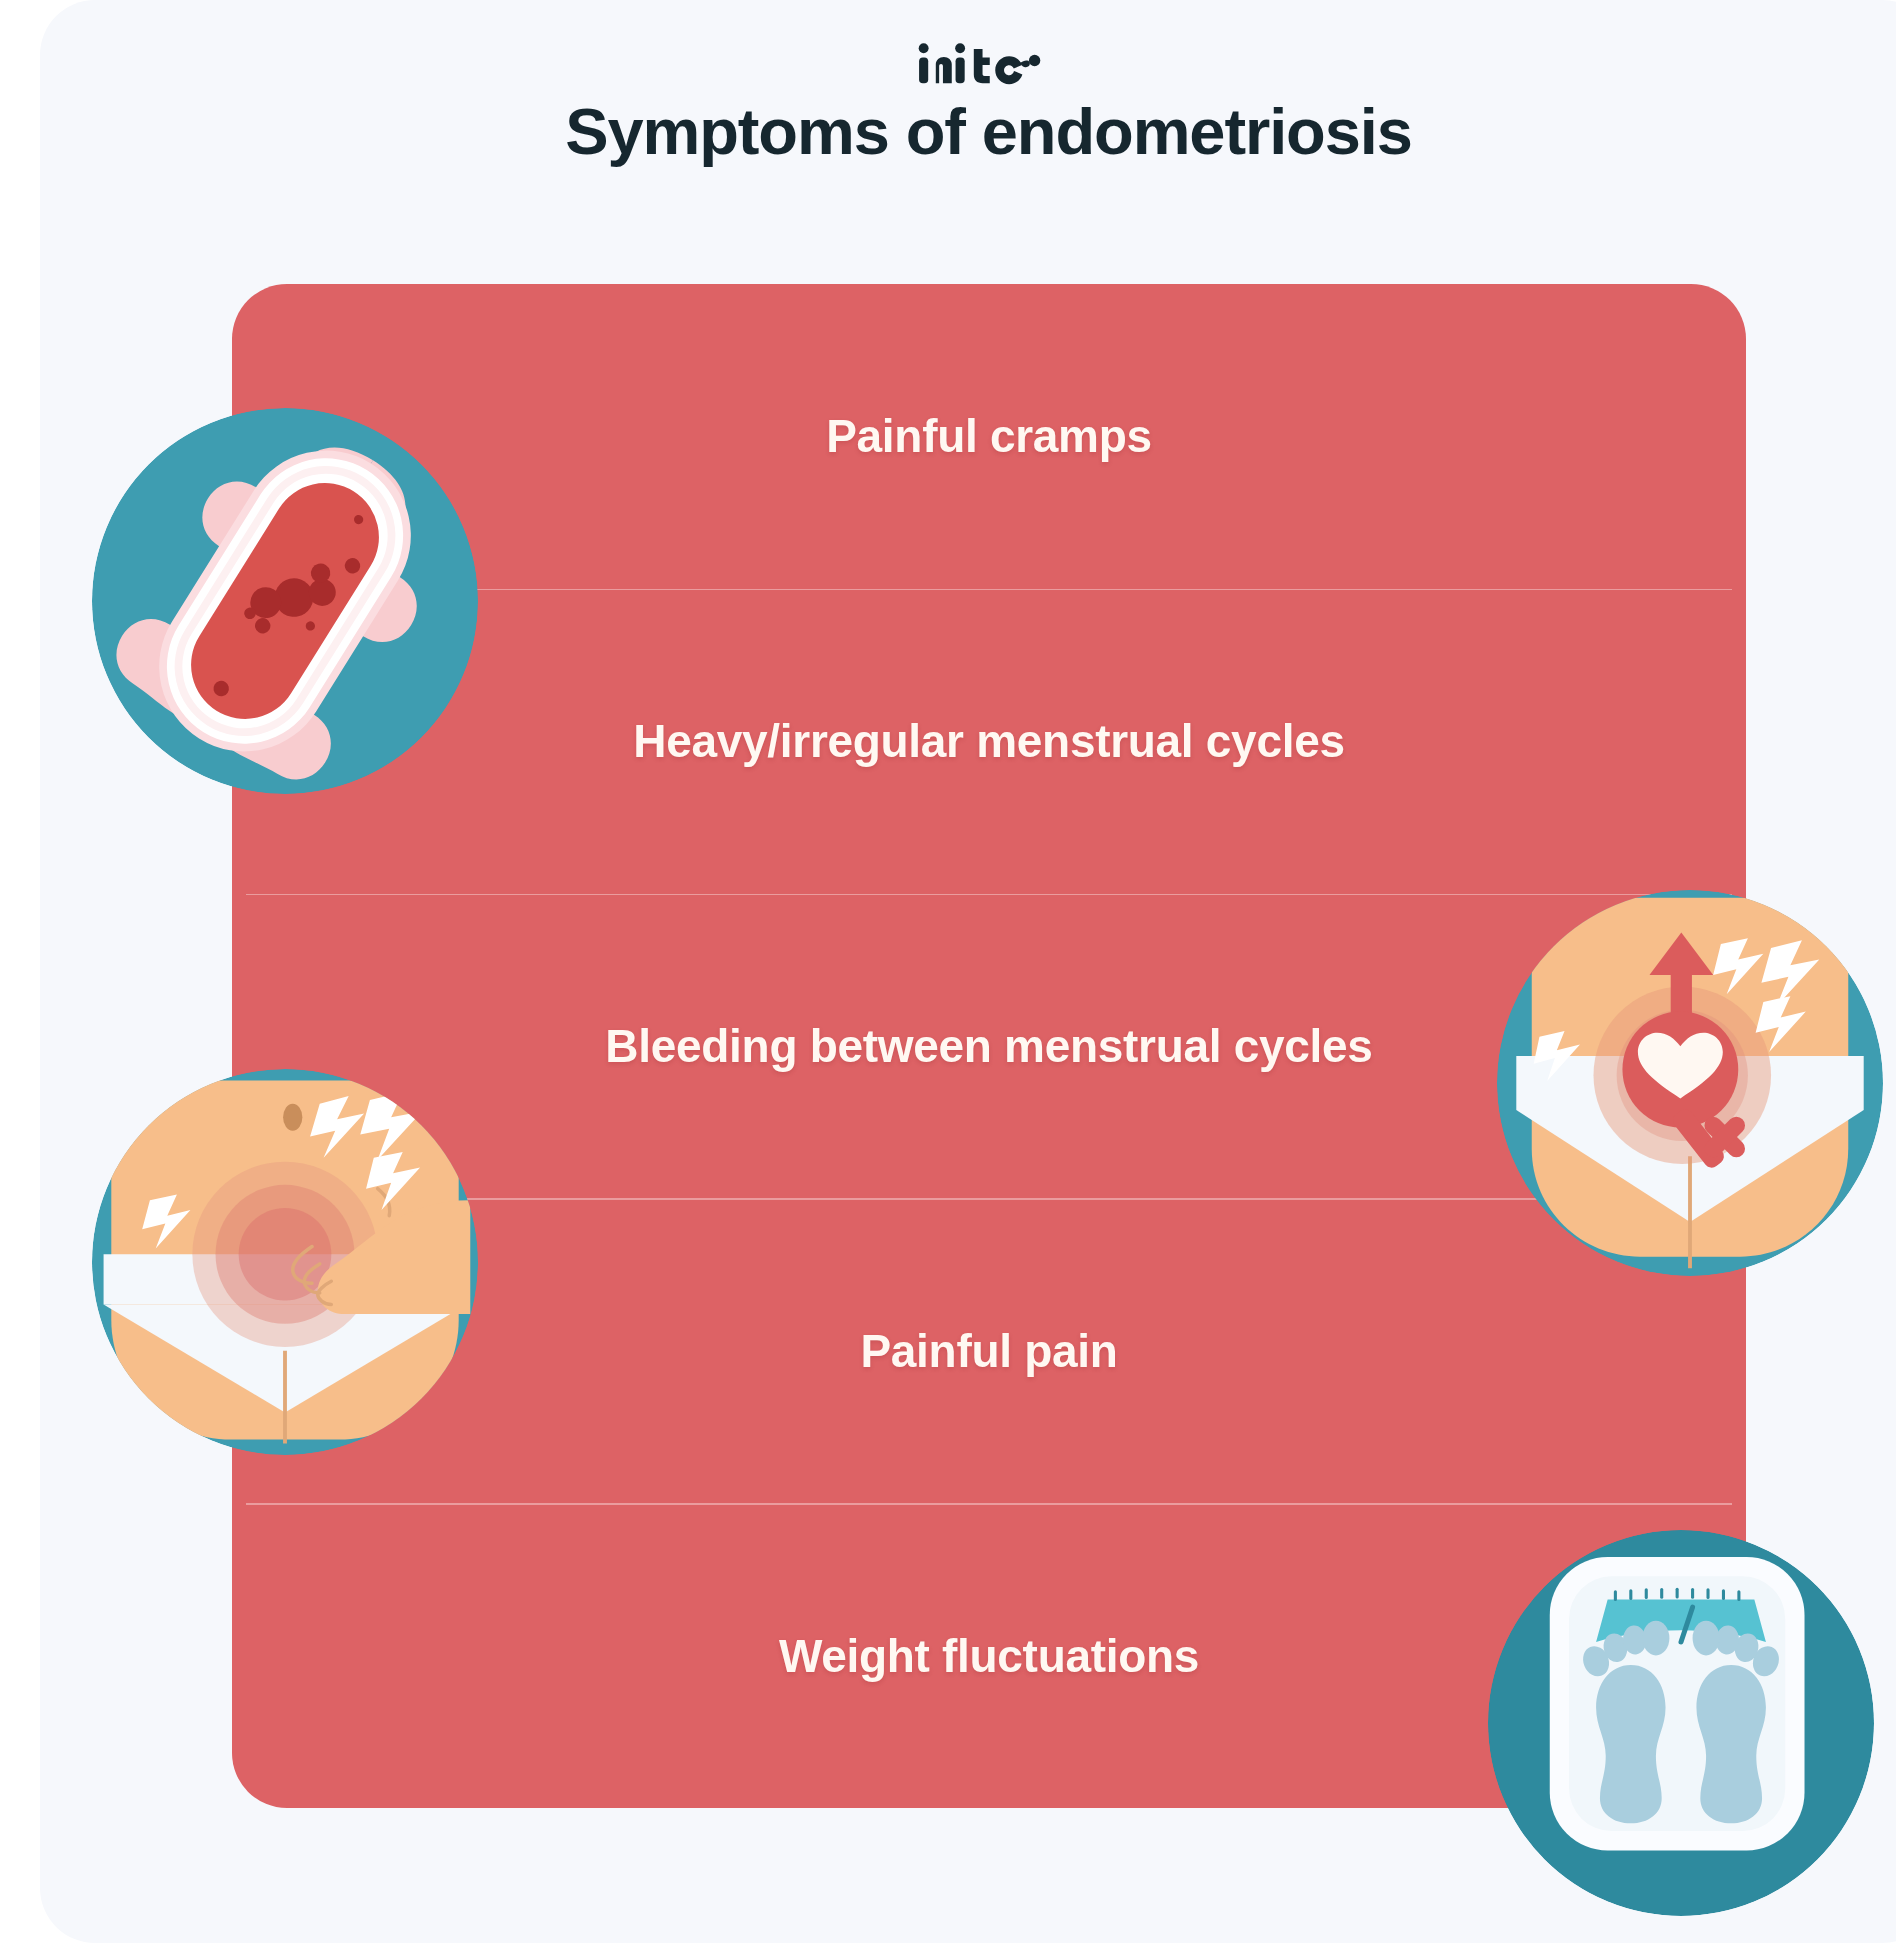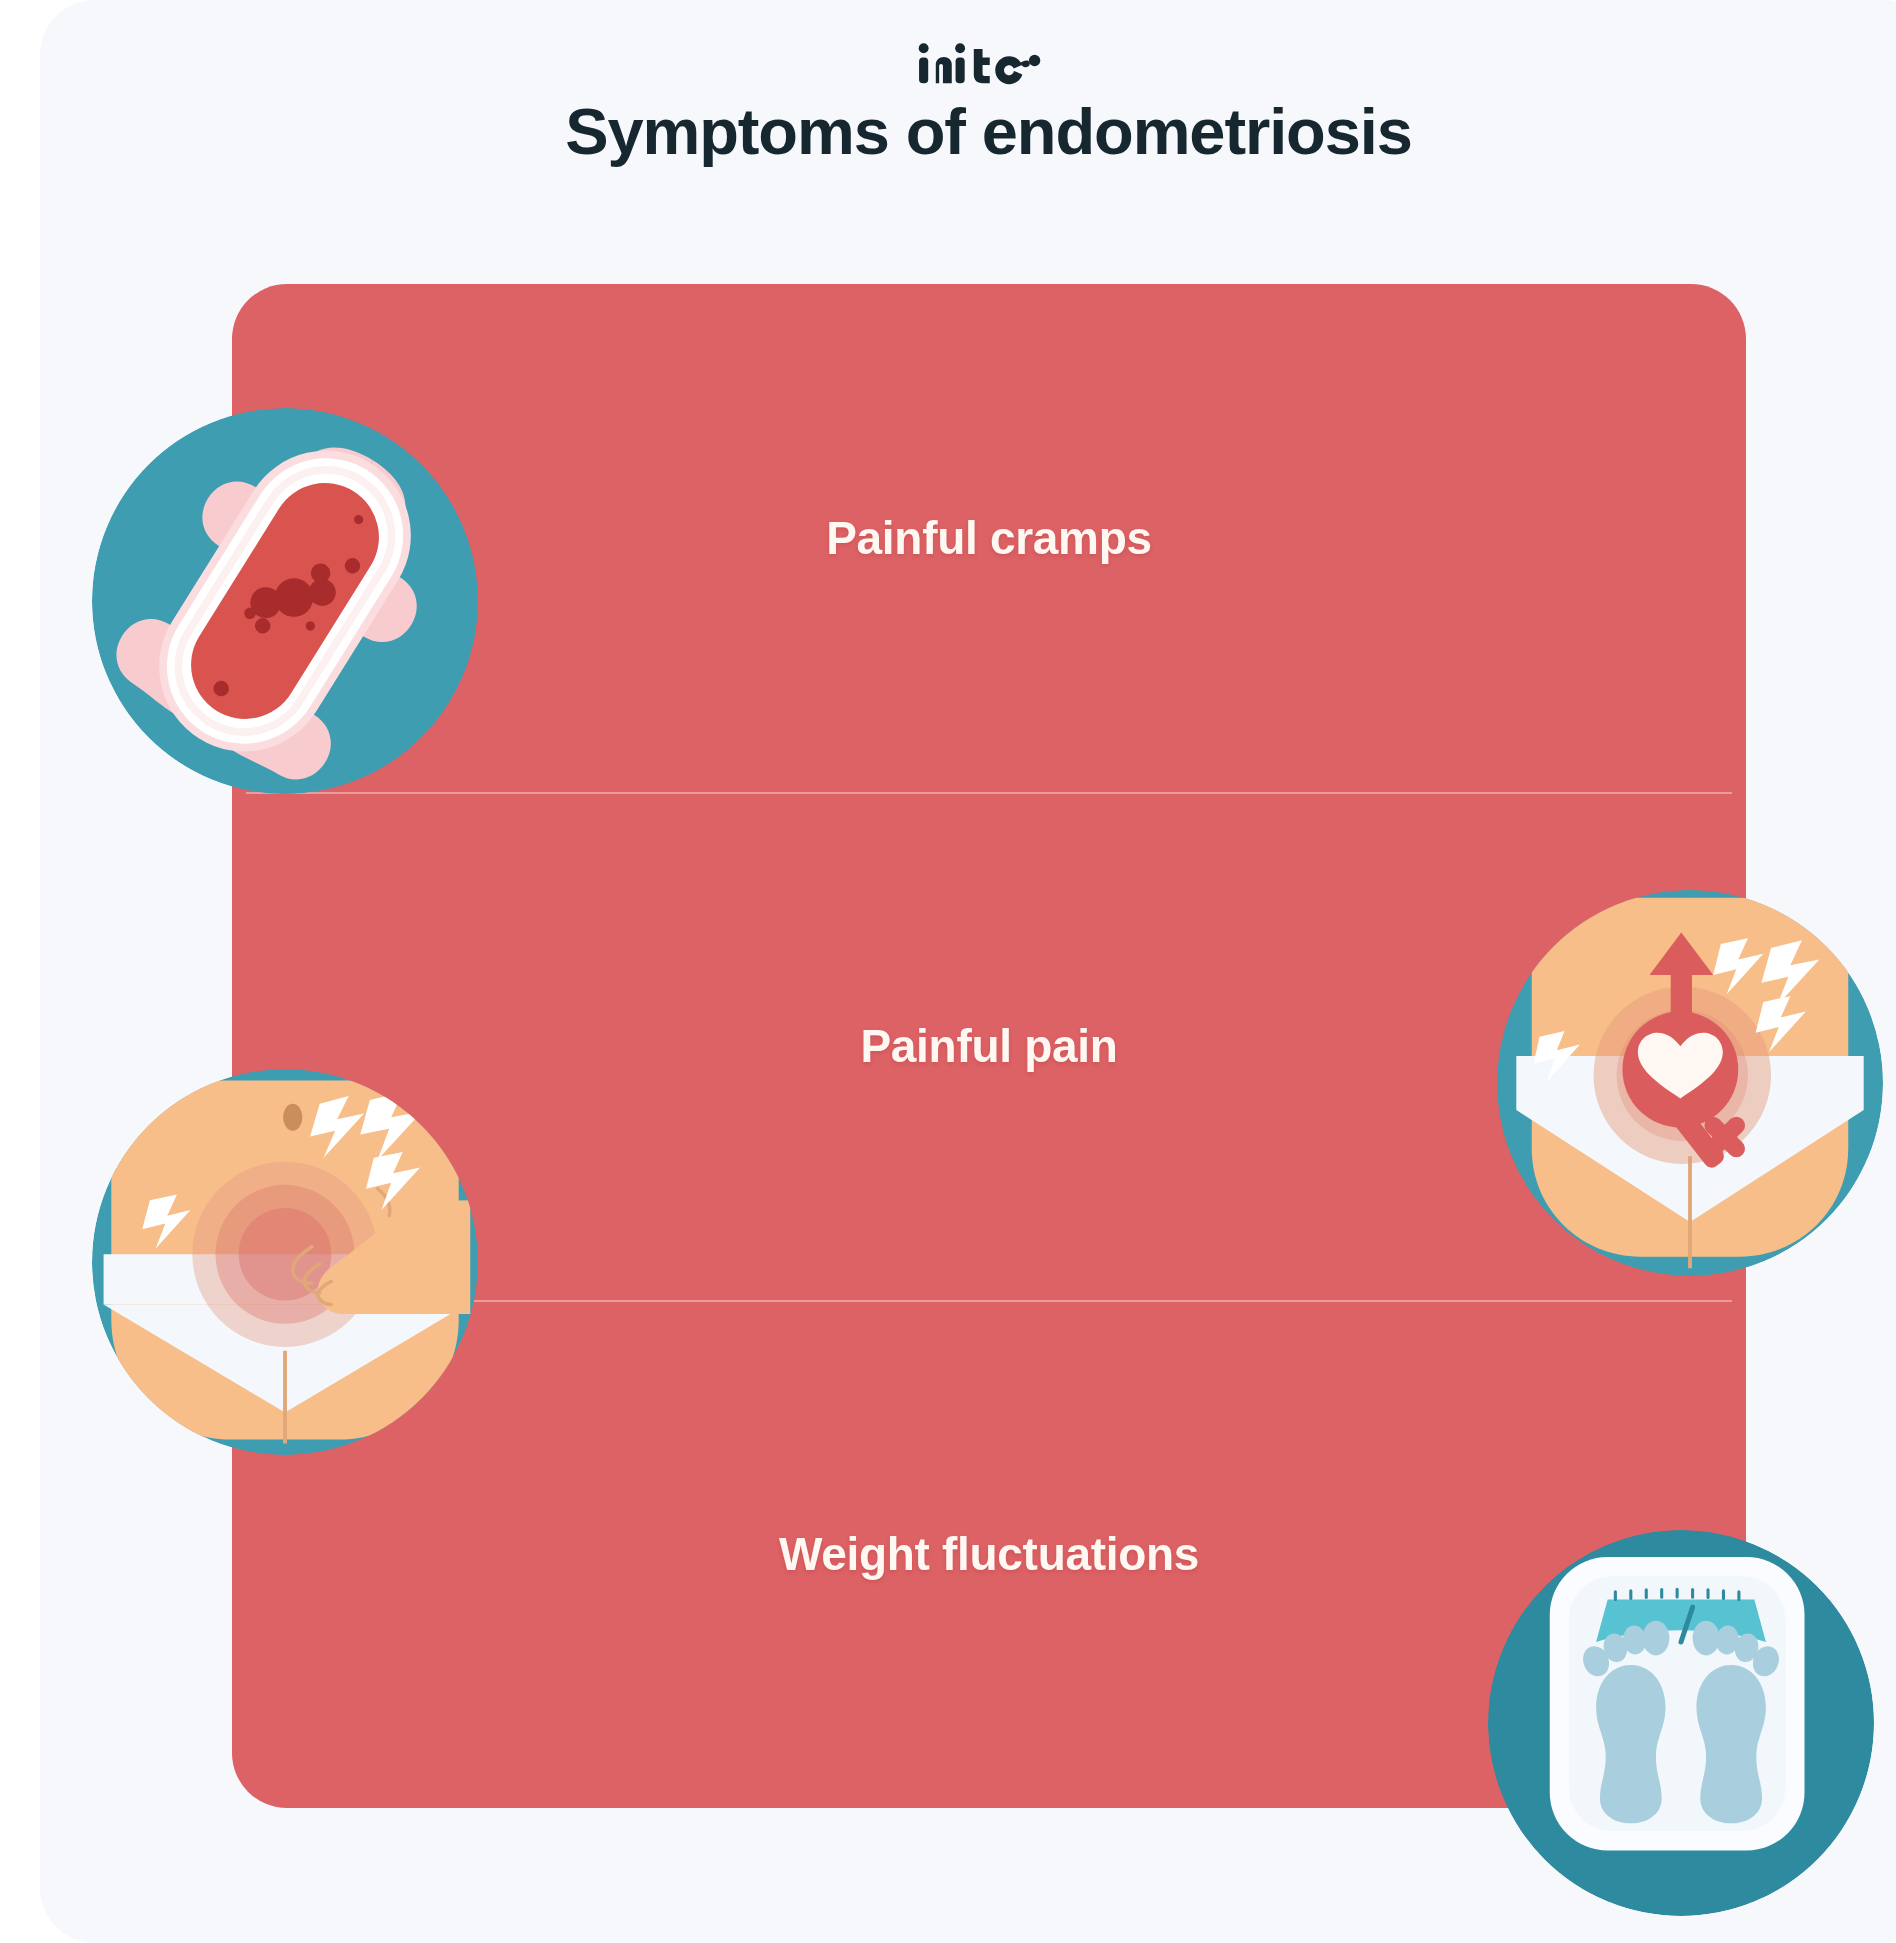--- a/index.html
+++ b/index.html
@@ -126,20 +126,26 @@
 
   <h1 class="page-title">Symptoms of endometriosis</h1>
 
   <div class="symptom-card">
     <div class="rows">
 
       <div class="symptom-row">
         <span class="symptom-label">Painful cramps</span>
       </div>
       <div class="symptom-row">
+        <span class="symptom-label">Heavy/irregular menstrual cycles</span>
+      </div>
+      <div class="symptom-row">
+        <span class="symptom-label">Bleeding between menstrual cycles</span>
+      </div>
+      <div class="symptom-row">
         <span class="symptom-label">Painful pain</span>
       </div>
       <div class="symptom-row">
         <span class="symptom-label">Weight fluctuations</span>
       </div>
 
     </div>
   </div>
 
   <div class="icon-bubble" id="icon-pad">

